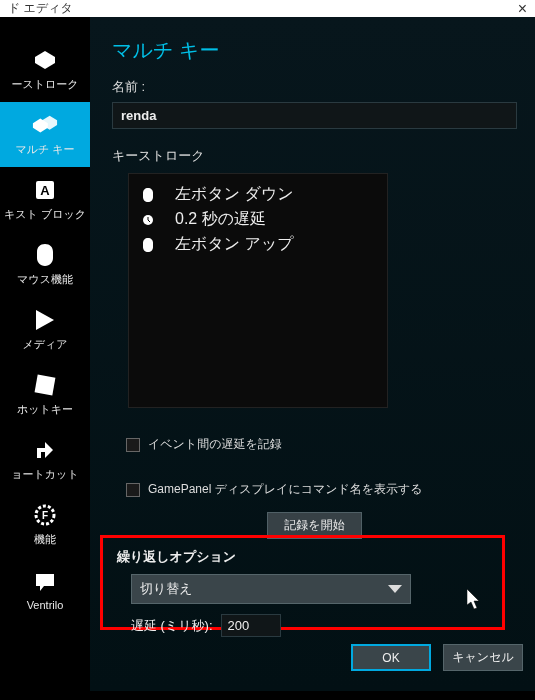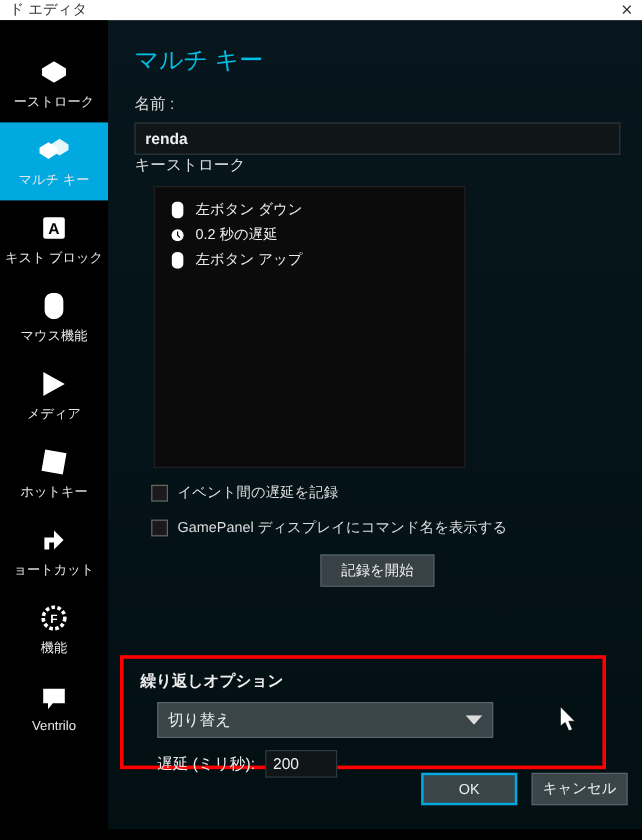--- a/index.html
+++ b/index.html
@@ -8,29 +8,29 @@
 .titlebar-close { margin-left: auto; font-size: 16px; cursor: pointer; }
 .main { display: flex; height: 674px; background: linear-gradient(180deg, #07161c 0%, #021014 100%); }
 .sidebar { width: 90px; background: #000; display: flex; flex-direction: column; align-items: center; padding-top: 20px; }
 .sidebar-item { width: 100%; height: 65px; display: flex; flex-direction: column; align-items: center; justify-content: center; color: #e8e8e8; font-size: 11px; cursor: pointer; gap: 4px; }
 .sidebar-item.active { background: #00a9e0; }
 .sidebar-icon { width: 26px; height: 26px; display: flex; align-items: center; justify-content: center; }
 .content { flex: 1; padding: 20px 18px 0 22px; position: relative; }
 .heading { color: #00bfe6; font-size: 20px; margin-bottom: 14px; font-weight: normal; }
 .label { color: #ddd; font-size: 13px; margin-bottom: 6px; display: block; }
 .text-input { width: 100%; background: #101618; border: 1px solid #2a3a40; color: #eee; padding: 5px 8px; font-size: 13px; font-weight: bold; }
-.field-group { }
+.field-group { margin-bottom: 18px; }
 .section-label { color: #ddd; font-size: 13px; margin-bottom: 8px; }
 .keystroke-box { width: 260px; height: 235px; background: #0b0b0b; border: 1px solid #222; margin-left: 16px; padding: 10px 12px; }
-.ks-line { display: flex; align-items: center; gap: 8px; color: #eee; font-size: 12px; margin-bottom: 4px; }
+.ks-line { display: flex; align-items: center; gap: 20px; color: #eee; font-size: 16px; margin-bottom: 4px; }
 .ks-icon { width: 14px; height: 14px; display: inline-flex; align-items: center; justify-content: center; }
-.checkbox-row { display: flex; align-items: center; gap: 8px; color: #ddd; font-size: 12px; margin-top: 12px; margin-left: 14px; }
+.checkbox-row { display: flex; align-items: center; gap: 8px; color: #ddd; font-size: 12px; margin-top: 28px; margin-left: 14px; }
 .checkbox { width: 14px; height: 14px; border: 1px solid #666; background: #1a1a1a; }
 .record-btn { display: block; margin: 14px auto 0; background: #374146; color: #eee; border: 1px solid #506066; padding: 4px 16px; font-size: 12px; cursor: pointer; }
-.repeat-box { position: absolute; left: 10px; bottom: 50px; width: 405px; height: 95px; border: 3px solid #f00; padding: 10px 14px; }
+.repeat-box { position: absolute; left: 10px; bottom: 61px; width: 405px; height: 95px; border: 3px solid #f00; padding: 10px 14px; }
 .repeat-title { color: #eee; font-size: 13px; margin-bottom: 8px; font-weight: bold; }
 .dropdown { width: 280px; background: #3a454a; border: 1px solid #55656a; color: #eee; padding: 5px 8px; font-size: 13px; display: flex; justify-content: space-between; align-items: center; margin-left: 14px; cursor: pointer; }
 .delay-row { display: flex; align-items: center; gap: 8px; margin-top: 10px; margin-left: 14px; }
 .delay-label { color: #eee; font-size: 13px; }
 .delay-input { width: 60px; background: #101618; border: 1px solid #2a3a40; color: #eee; padding: 3px 6px; font-size: 13px; }
 .footer { position: absolute; bottom: 20px; right: 12px; display: flex; gap: 12px; }
 .btn { width: 80px; padding: 4px 0; font-size: 12px; border: 1px solid #55656a; background: #3a454a; color: #eee; cursor: pointer; text-align: center; }
 .btn.ok { border: 2px solid #00a9e0; }
 .cursor-arrow { position: absolute; right: 52px; bottom: 80px; color: #fff; font-size: 18px; pointer-events: none; }
 svg { display: block; }

